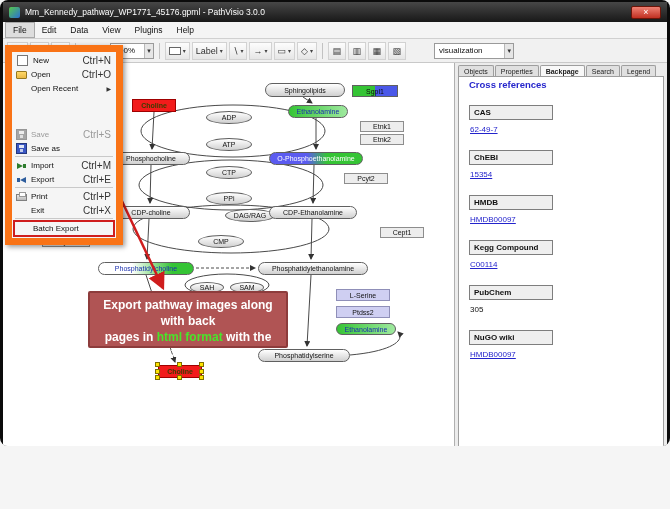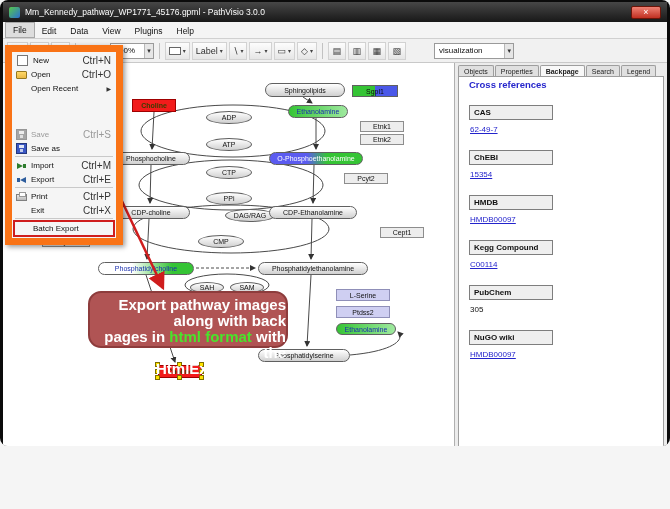--- a/index.html
+++ b/index.html
@@ -6,21 +6,21 @@
   body{background:#f5f5f5;font-family:"Liberation Sans",sans-serif;}
   .shot{position:relative;width:670px;height:446px;background:#0b0b0b;border-radius:8px;overflow:hidden;}
   
   .titlebar{position:absolute;left:3px;top:2px;width:664px;height:20px;display:flex;align-items:center;gap:5px;
     padding:0 6px;background:linear-gradient(#474747,#181818);color:#fff;font-size:8.5px;}
   .app-icon{width:11px;height:11px;border-radius:2px;background:linear-gradient(135deg,#57c84a,#2b6fd4);flex:0 0 11px;}
   .close-btn{margin-left:auto;width:30px;height:13px;border:1px solid #6d1408;border-radius:2px;
     background:linear-gradient(#ef8173,#c03022);color:#fff;font-size:9px;line-height:10px;text-align:center;cursor:pointer;}
   
   .app{position:absolute;left:3px;top:22px;width:664px;height:473px;background:#ececec;display:flex;flex-direction:column;}
-  .menubar{height:17px;display:flex;align-items:flex-end;padding-left:2px;background:#f4f4f4;border-bottom:1px solid #d0d0d0;font-size:8.5px;}
+  .menubar{height:17px;display:flex;align-items:center;padding-left:2px;background:#f4f4f4;border-bottom:1px solid #d0d0d0;font-size:8.5px;}
   .mb-item{padding:2px 7px;display:flex;align-items:center;cursor:pointer;color:#111;}
   .mb-item.open{background:#dddddd;border:1px solid #a8a8a8;}
   
   .toolbar{height:24px;display:flex;align-items:center;gap:2px;padding:0 4px;background:#f1f1f1;border-bottom:1px solid #c9c9c9;font-size:8px;}
   .tbtn{height:18px;min-width:18px;display:flex;align-items:center;justify-content:center;gap:2px;
     border:1px solid #d2d2d2;border-radius:0;background:linear-gradient(#fdfdfd,#e6e6e6);font-size:9px;color:#333;cursor:pointer;padding:0 3px;
     font-family:"Liberation Sans",sans-serif;}
   .tsep{width:1px;height:16px;background:#c2c2c2;margin:0 3px;}
   .tlabel{color:#222;margin:0 2px;}
   .combo{display:flex;align-items:center;height:16px;border:1px solid #9a9a9a;background:#fff;padding:0 0 0 4px;gap:4px;font-size:8px;color:#111;cursor:pointer;}
@@ -84,22 +84,22 @@
   .ic.save::after,.ic.saveas::after{content:"";position:absolute;left:2px;top:1px;right:2px;height:3px;background:#dfe6f7;}
   .ic.save::before,.ic.saveas::before{content:"";position:absolute;left:3px;bottom:1px;right:3px;height:3px;background:#c3cdeb;}
   .ic.import::after{content:"";position:absolute;left:1px;top:3px;border-left:6px solid #2e7d2e;border-top:3px solid transparent;border-bottom:3px solid transparent;}
   .ic.import::before{content:"";position:absolute;left:7px;top:4px;width:3px;height:4px;background:#2e7d2e;}
   .ic.export::after{content:"";position:absolute;right:1px;top:3px;border-right:6px solid #2e5d9d;border-top:3px solid transparent;border-bottom:3px solid transparent;}
   .ic.export::before{content:"";position:absolute;left:1px;top:4px;width:3px;height:4px;background:#2e5d9d;}
   .ic.print{height:7px;margin-top:3px;background:linear-gradient(#e9e9e9,#b9b9b9);border:1px solid #808080;}
   .ic.print::before{content:"";position:absolute;left:2px;top:-3px;width:5px;height:3px;background:#fff;border:1px solid #999;}
   
   .callout{position:absolute;left:88px;top:291px;width:200px;height:57px;background:var(--callout-bg,#b05454);
-    border:2px solid var(--callout-border,#8d3c3c);border-radius:13px;z-index:30;color:#fff;font-weight:bold;
-    font-size:15px;text-align:right;padding-top:4px;line-height:16px;}
+    border:2px solid var(--callout-border,#8d3c3c);border-radius:2px;z-index:30;color:#fff;font-weight:bold;
+    font-size:12px;text-align:center;padding-top:4px;line-height:16px;}
   .callout .hl{color:var(--callout-highlight,#49e42b);}
   .arrow-overlay{position:absolute;left:0;top:0;z-index:40;pointer-events:none;}
 </style>
 </head>
 <body>
 
 <div class="shot">
 
   <div class="titlebar">
     <span class="app-icon"></span>

